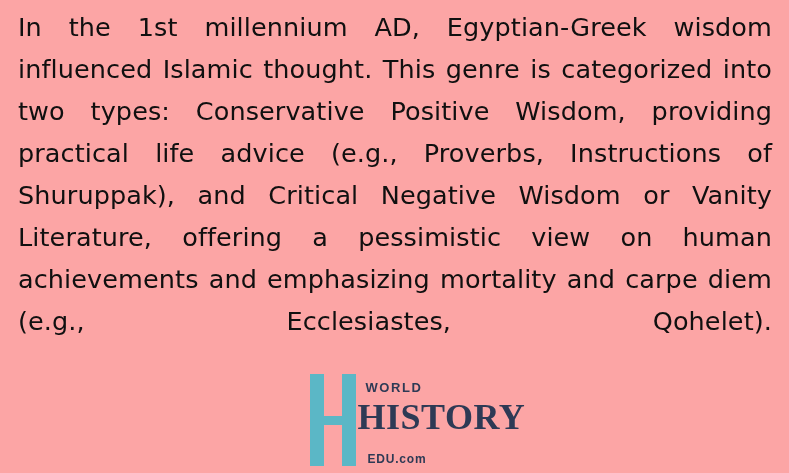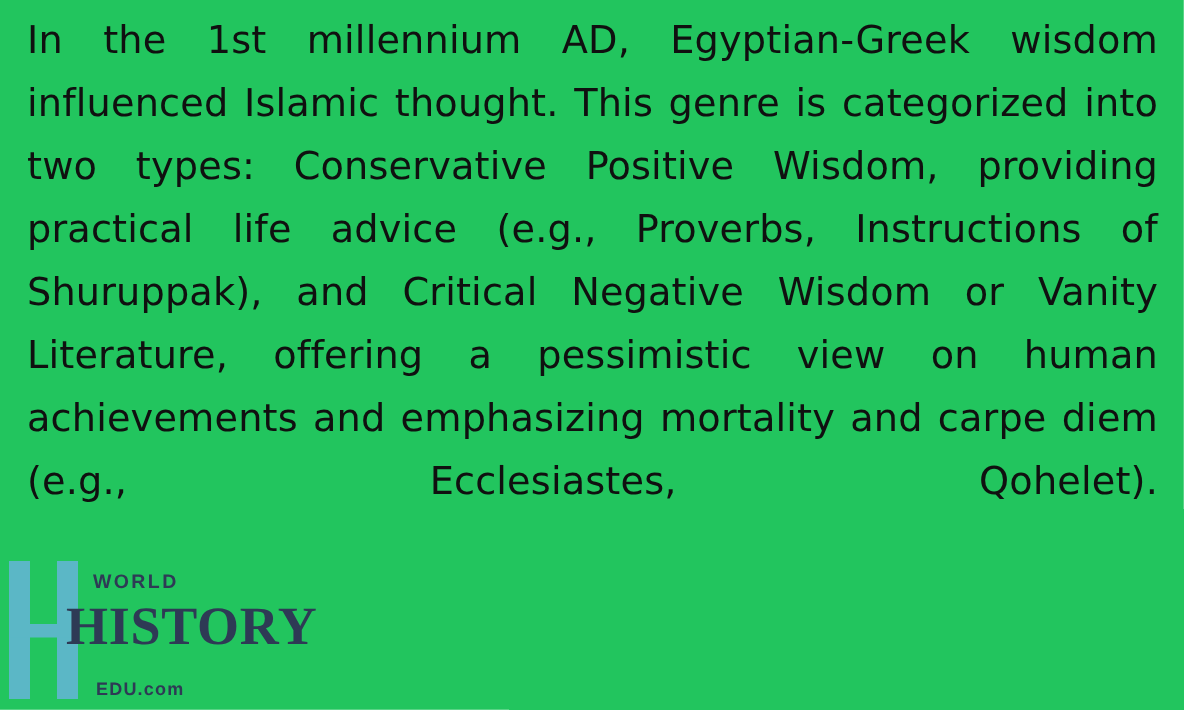--- a/index.html
+++ b/index.html
@@ -11,21 +11,21 @@
     height: 473px;
     background: #ffffff;
     font-family: "Liberation Sans", sans-serif;
     overflow: hidden;
   }
   .page {
     position: relative;
     width: 789px;
     height: 473px;
     box-sizing: border-box;
-    background: #22c55e;
+    background: #fca5a5;
   }
   .body-text {
     position: absolute;
     left: 18px;
     top: 6px;
     width: 754px;
     font-size: 25.5px;
     line-height: 42px;
     color: #101010;
     text-align: justify;
@@ -40,21 +40,21 @@
     display: inline-block;
     width: 100%;
   }
 
   .logo-wrap {
     position: absolute;
     left: 0;
     right: 0;
     top: 374px;
     display: flex;
-    justify-content: flex-start;
+    justify-content: center;
     align-items: flex-start;
   }
   .logo {
     position: relative;
     width: 182px;
     height: 92px;
   }
   .logo-h {
     position: absolute;
     left: 0px;
@@ -89,21 +89,21 @@
     left: 62px;
     top: 6px;
     font-size: 13px;
     letter-spacing: 1.6px;
     color: #2e3a55;
     font-family: "Liberation Sans", sans-serif;
     font-weight: 700;
   }
   .logo-main {
     position: absolute;
-    left: 44px;
+    left: 54px;
     top: 22px;
     font-size: 36px;
     letter-spacing: 0.5px;
     color: #2e3a55;
     font-family: "Liberation Serif", serif;
     font-weight: 700;
   }
   .logo-edu {
     position: absolute;
     left: 64px;

